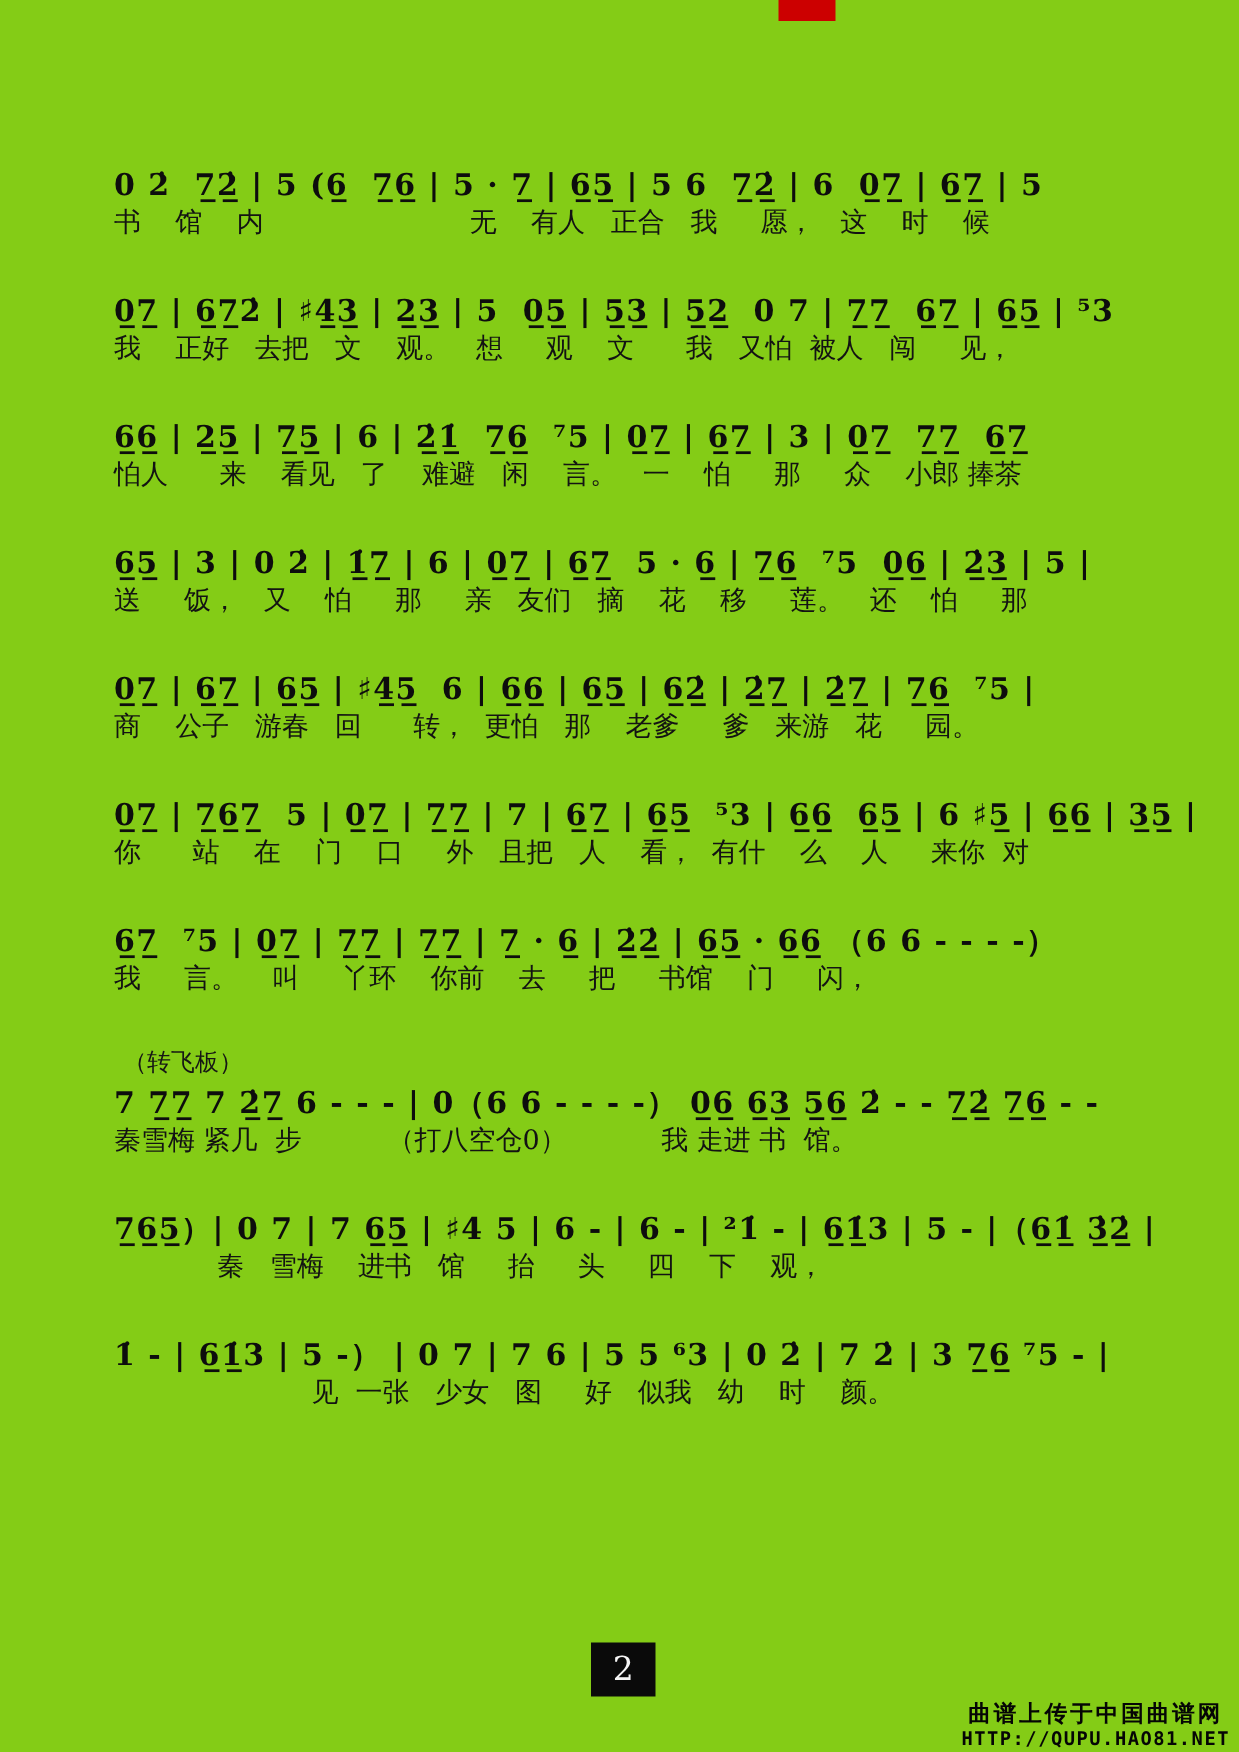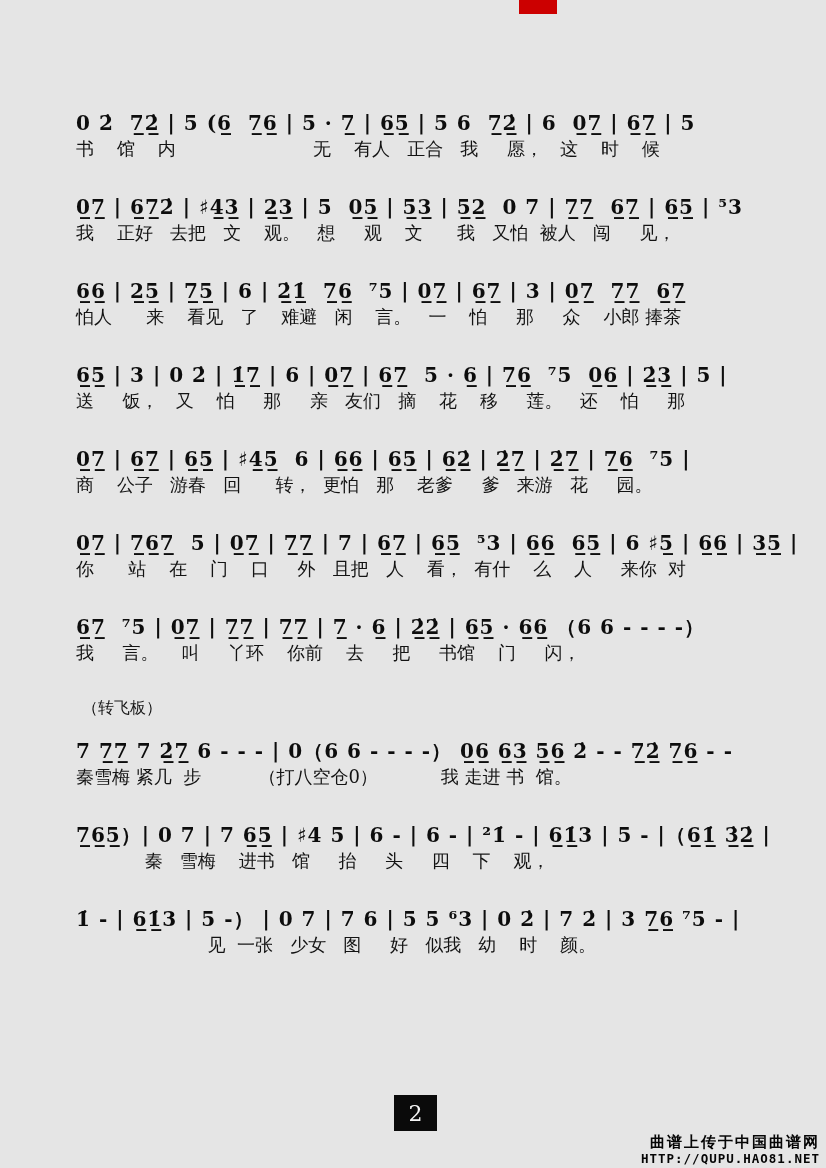--- a/index.html
+++ b/index.html
@@ -2,47 +2,47 @@
 <html><head>
 <meta charset="utf-8">
 <style>
   html,body{margin:0;padding:0;}
   body{
     width:826px;height:1168px;position:relative;overflow:hidden;
     background:#fdfdfd;
     font-family:"Liberation Serif", serif;
     color:#101010;
   }
-  .page{position:absolute;inset:0;background:#e5e5e5;}
+  .page{position:absolute;inset:0;background:#84cc16;}
   .red-marker{position:absolute;left:519px;top:0;width:38px;height:14px;background:#cc0000;}
   #systems{position:absolute;left:76px;top:110px;width:700px;}
   .system{margin-bottom:33px;}
   .annotation{
     font-family:"DejaVu Serif", serif;font-size:16px;line-height:20px;
-    margin:0 0 20px 6px;color:#151515;
+    margin:0 0 4px 6px;color:#151515;
   }
   .notes{
     font-family:"DejaVu Serif", serif;font-weight:bold;
     font-size:20px;line-height:27px;white-space:pre;letter-spacing:1px;color:#0d0d0d;
   }
   .lyrics{
     font-family:"DejaVu Serif", serif;font-size:18px;line-height:24px;
     white-space:pre;margin-top:0;color:#131313;
   }
   .page-number{
     position:absolute;left:394px;top:1095px;width:43px;height:36px;
     background:#0a0a0a;color:#f5f5f5;display:flex;align-items:center;justify-content:center;
     font-family:"DejaVu Serif", serif;font-size:22px;
   }
   .footer{
     position:absolute;right:6px;bottom:2px;text-align:right;
   }
   .footer-cn{
     font-family:"DejaVu Sans", "Liberation Sans", sans-serif;
-    font-weight:bold;font-size:15px;letter-spacing:2px;color:#050505;line-height:17px;
+    font-weight:bold;font-size:15px;letter-spacing:2px;color:#050505;line-height:17px;text-align:center;
   }
   .footer-url{
     font-family:"DejaVu Sans Mono", monospace;
     font-weight:bold;font-size:12.5px;letter-spacing:1px;color:#050505;line-height:15px;
   }
 </style>
 </head>
 <body>
 
 <div class="page">

